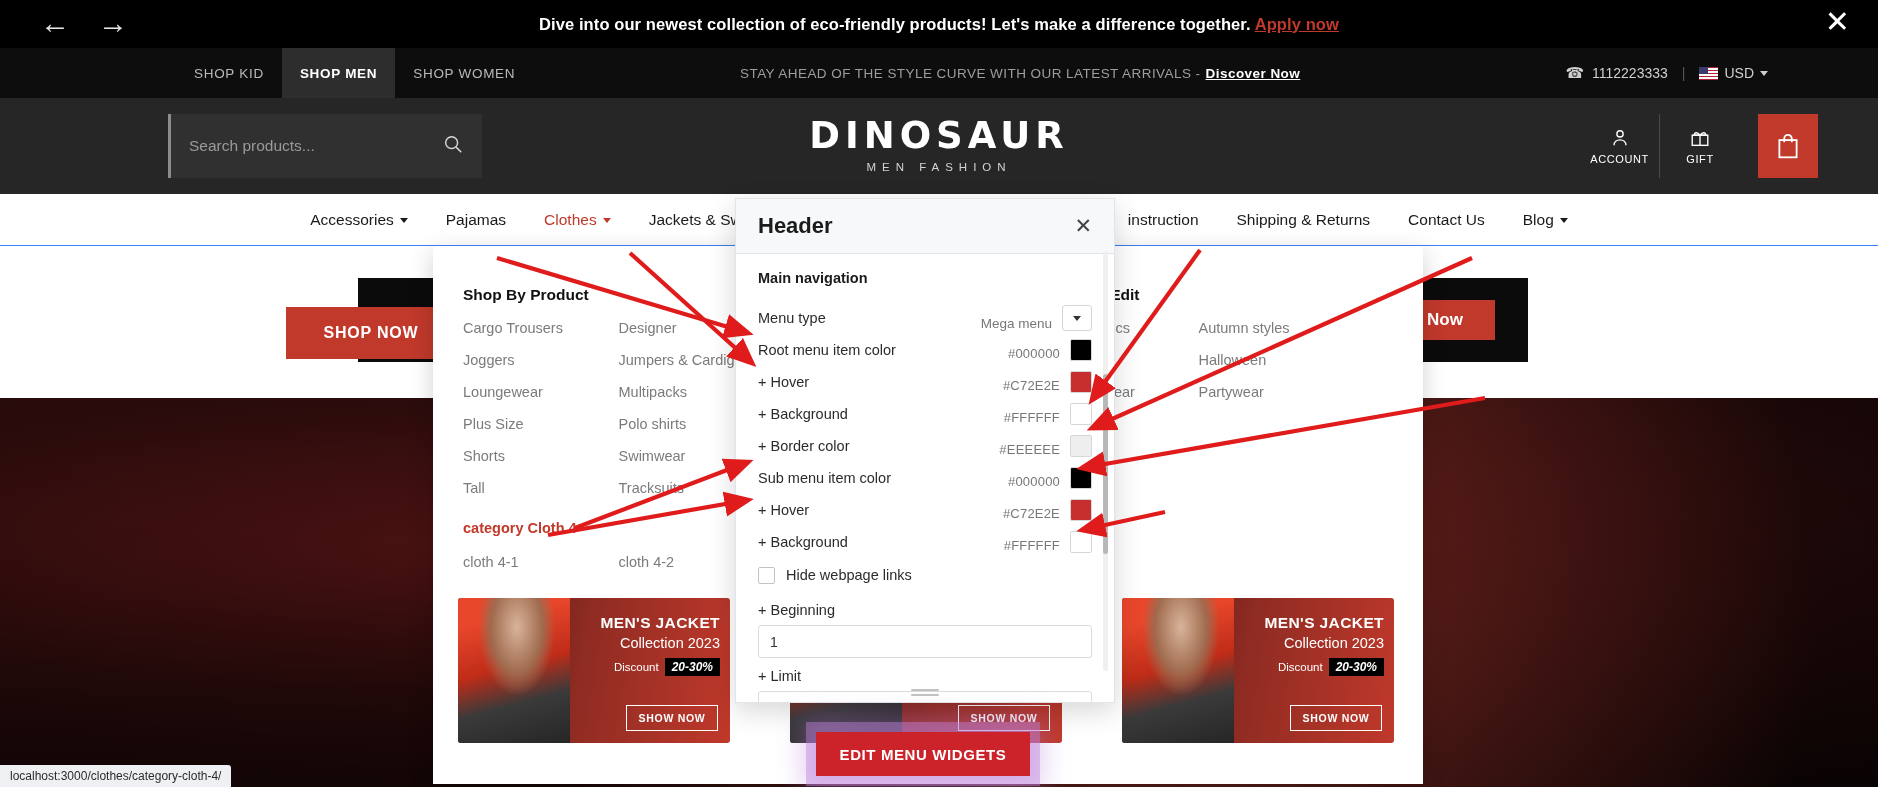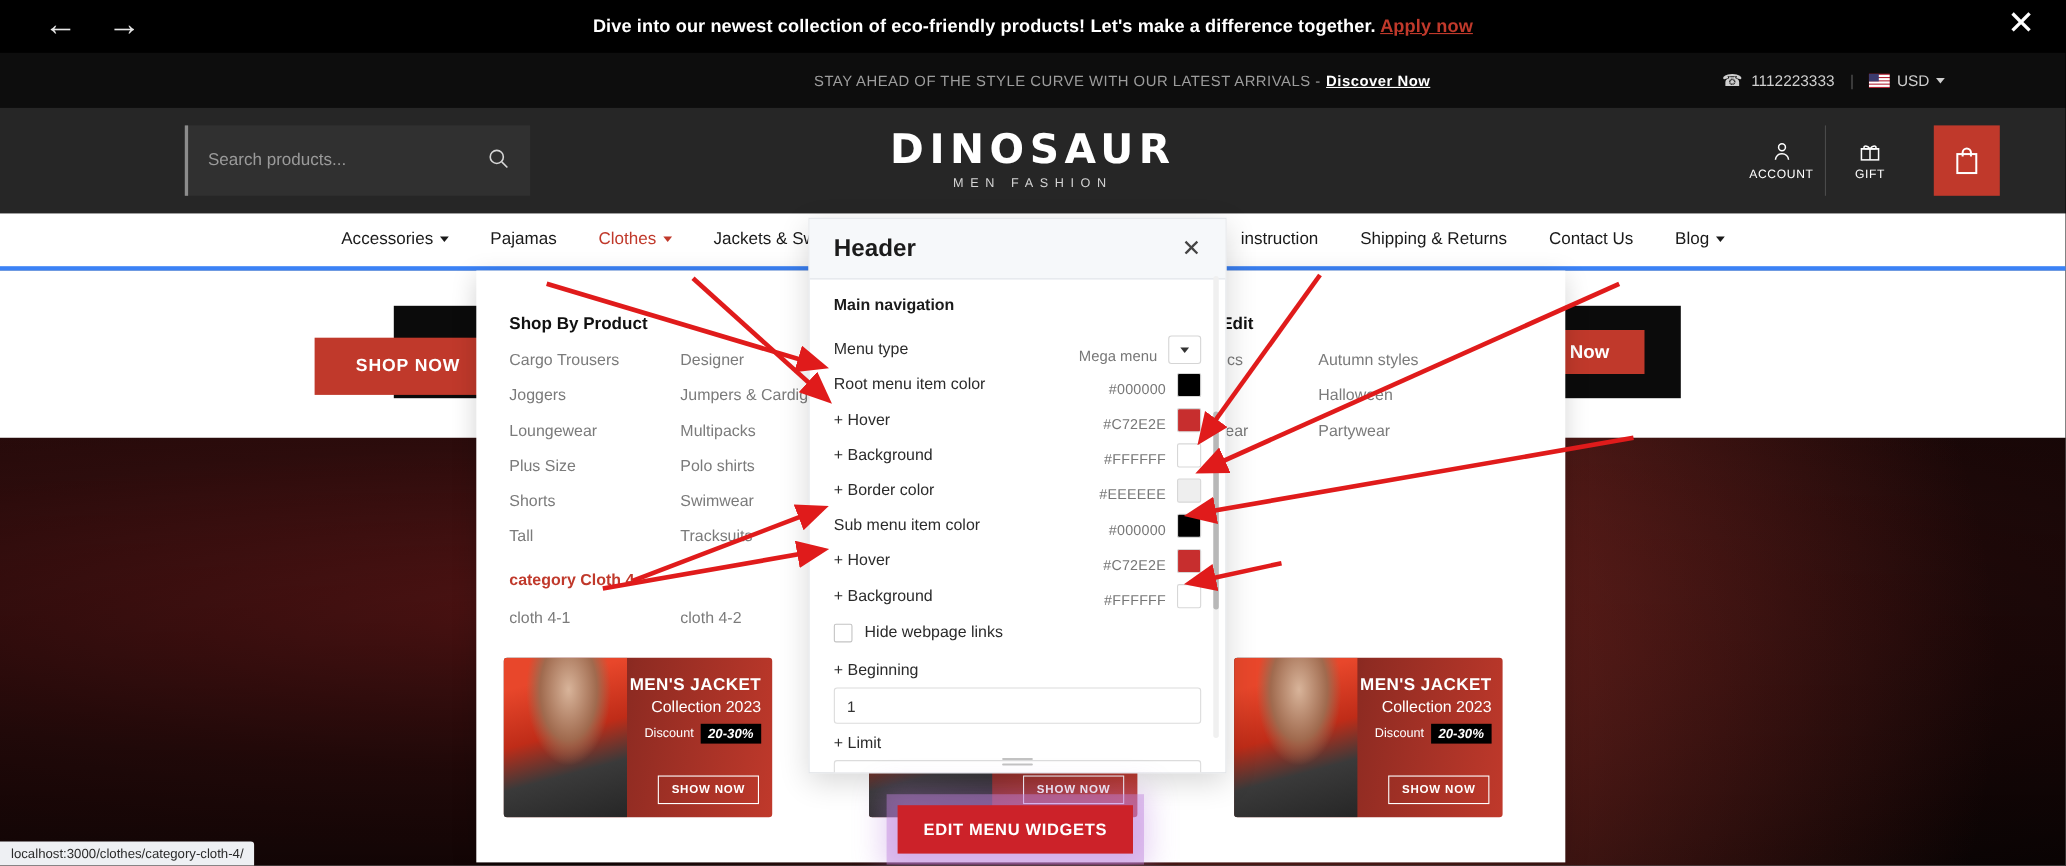--- a/index.html
+++ b/index.html
@@ -78,21 +78,21 @@
   .hdr-ic .lab { font-size:11px; letter-spacing:.6px; }
   .cartbtn {
     width:60px; background:#c0392b; display:flex; align-items:center; justify-content:center;
     margin-left:18px; color:#fff;
   }
 
   
   .mainnav {
     position:absolute; left:0; top:194px; width:1878px; height:52px;
     background:#fff; display:flex; align-items:center; justify-content:center; gap:0;
-    border-bottom:4px solid #3b82f6;
+    border-bottom:1px solid #3b82f6;
   }
   .navitem {
     padding:0 19px; font-size:15.5px; color:#1a1a1a; white-space:nowrap;
   }
   .navitem.hl { color:#c0392b; }
   .navitem .caret { border-top-color:currentColor; }
 
   
   .bodybg { position:absolute; left:0; top:246px; width:1878px; height:541px; background:#fff; }
   .hero {
@@ -129,21 +129,21 @@
   .mm-inner { display:flex; padding:40px 30px 0 30px; gap:0; }
   .mm-col { width:300px; }
   .mm-title { font-size:15.5px; font-weight:700; color:#111; margin-bottom:16px; }
   .mm-grid { display:flex; gap:11px; }
   .mm-sub { width:150px; display:flex; flex-direction:column; gap:16px; }
   .mm-sub a { color:#7b7b7b; font-size:14.5px; text-decoration:none; display:block; }
   .mm-cat { color:#c0392b; font-weight:700; font-size:14.5px; margin:24px 0 18px; }
   .mm-col-right { width:300px; margin-left:280px; }
 
   .promo-card {
-    position:absolute; width:244px; height:145px; border-radius:3px; overflow:hidden;
+    position:absolute; width:272px; height:145px; border-radius:3px; overflow:hidden;
     background: linear-gradient(100deg,#4a1512 0%, #8e2b22 45%, #c0392b 100%);
     color:#fff;
     padding-left:16px;
   }
   .promo-card.c1 { left:458px; top:598px; }
   .promo-card.c2 { left:790px; top:598px; }
   .promo-card .person {
     position:absolute; left:-6px; top:0; width:118px; height:145px;
     background:
       radial-gradient(ellipse at 55% 20%, #d8b49a 0%, #a06a4e 28%, rgba(160,106,78,0) 42%),
@@ -233,20 +233,25 @@
       <span>←</span>
       <span>→</span>
     </div>
     <div class="promo-text">
       <span>Dive into our newest collection of eco-friendly products! Let's make a difference together.</span><a class="promo-link" href="#">Apply now</a>
     </div>
     <div class="promo-close">✕</div>
   </div>
 
   <div class="shoprow">
+    <div class="shoptabs">
+      <div class="shoptab">SHOP KID</div>
+      <div class="shoptab active">SHOP MEN</div>
+      <div class="shoptab">SHOP WOMEN</div>
+    </div>
     <div class="stay-ahead">
       <span>STAY AHEAD OF THE STYLE CURVE WITH OUR LATEST ARRIVALS -</span>
       <span class="disc">Discover Now</span>
     </div>
     <div class="topright">
       <span>
         <span class="phone-ic">☎</span>
         <span>1112223333</span>
       </span>
       <span class="sep">|</span>

